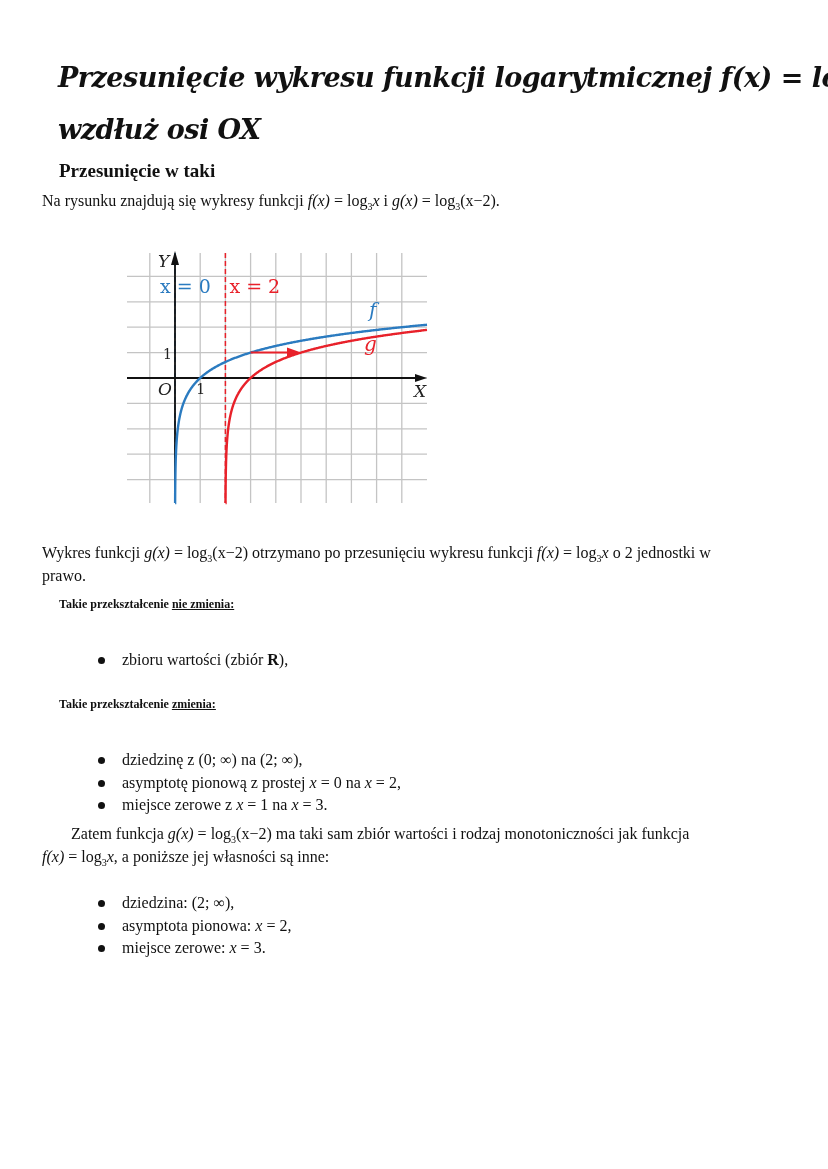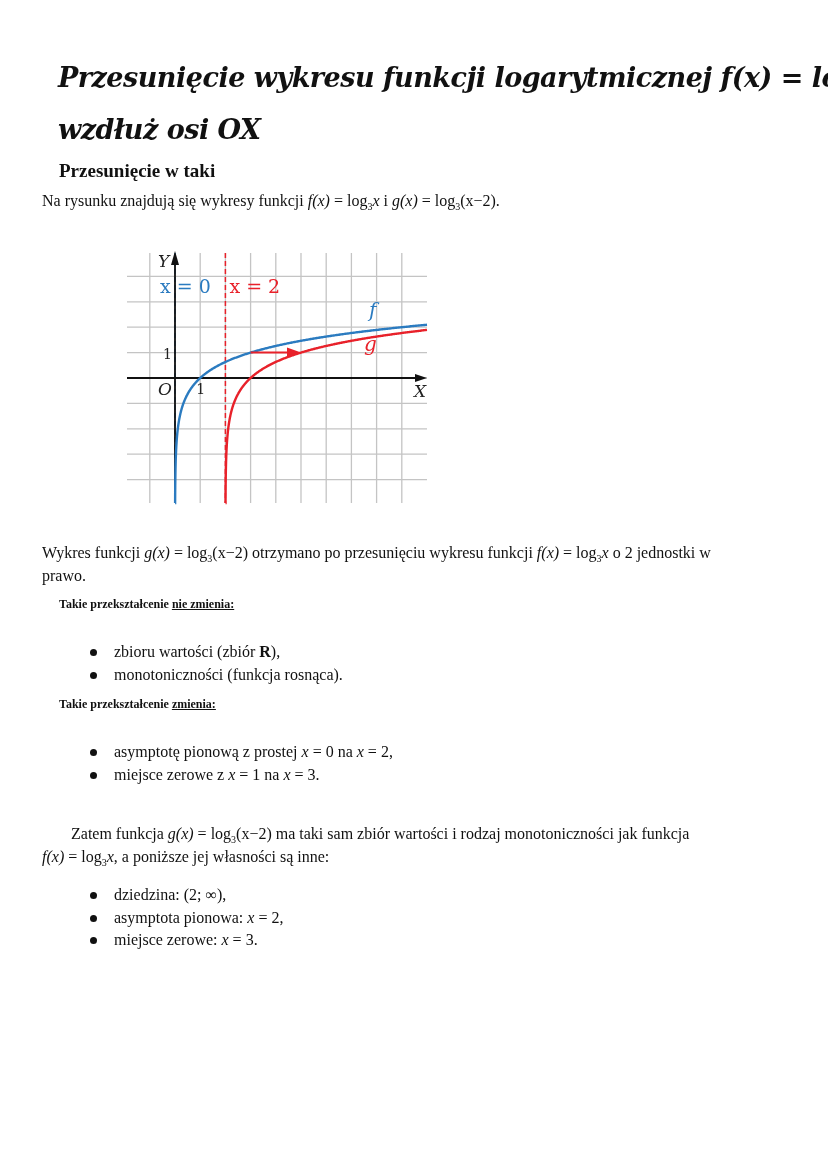--- a/index.html
+++ b/index.html
@@ -15,21 +15,21 @@
   .p { position: absolute; left: 42px; font-size: 16px; line-height: 32px; white-space: nowrap; }
   .p i { font-style: italic; }
   .p sub { font-size: 10px; }
   .intro { top: 185px; }
   .para1 { top: 537px; }
   .para1b { top: 560px; }
   .h { position: absolute; left: 59px; font-weight: bold; font-size: 12px; }
   .h .u { text-decoration: underline; }
   .h1 { top: 597px; }
   .h2 { top: 697px; }
-  ul.list { position: absolute; left: 0; margin: 6px; padding: 0; list-style: none; }
+  ul.list { position: absolute; left: 0; margin: 14px; padding: 0; list-style: none; }
   ul.list li { position: relative; padding-left: 108px; font-size: 16px; line-height: 22.5px; white-space: nowrap; }
   ul.list li .bullet { position: absolute; left: 84px; top: 8px; width: 7px; height: 7px;
                        border-radius: 50%; background: #111; }
   ul.list li i { font-style: italic; }
   .l1 { top: 635px; }
   .l2 { top: 735px; }
   .l3 { top: 878px; }
   .para2 { top: 818px; margin-left: 29px; }
   .para2b { top: 841px; }
   #chart { position: absolute; left: 0; top: 0; }
@@ -102,26 +102,26 @@
   </g>
 </svg>
 
 <div class="p para1"><span>Wykres funkcji </span><i>g(x)</i><span> = log</span><sub>3</sub><span>(x−2)</span><span> otrzymano po przesunięciu wykresu funkcji </span><i>f(x)</i><span> = log</span><sub>3</sub><i>x</i><span> o 2 jednostki w</span></div>
 <div class="p para1b">prawo.</div>
 
 <div class="h h1"><span>Takie przekształcenie </span><span class="u">nie zmienia:</span></div>
 
 <ul class="list l1">
   <li><span class="bullet"></span><span>zbioru wartości (zbiór </span><b>R</b><span>),</span></li>
-  <li><span class="bullet"></span><span>monotoniczności (funkcja rosnąca).</span></li>
 </ul>
 
 <div class="h h2"><span>Takie przekształcenie </span><span class="u">zmienia:</span></div>
 
 <ul class="list l2">
+  <li><span class="bullet"></span><span>dziedzinę z (0; ∞) na (2; ∞),</span></li>
   <li><span class="bullet"></span><span>asymptotę pionową z prostej </span><i>x</i><span> = 0 na </span><i>x</i><span> = 2,</span></li>
   <li><span class="bullet"></span><span>miejsce zerowe z </span><i>x</i><span> = 1 na </span><i>x</i><span> = 3.</span></li>
 </ul>
 
 <div class="p para2"><span>Zatem funkcja </span><i>g(x)</i><span> = log</span><sub>3</sub><span>(x−2)</span><span> ma taki sam zbiór wartości i rodzaj monotoniczności jak funkcja</span></div>
 <div class="p para2b"><i>f(x)</i><span> = log</span><sub>3</sub><i>x</i><span>, a poniższe jej własności są inne:</span></div>
 
 <ul class="list l3">
   <li><span class="bullet"></span><span>dziedzina: (2; ∞),</span></li>
   <li><span class="bullet"></span><span>asymptota pionowa: </span><i>x</i><span> = 2,</span></li>

